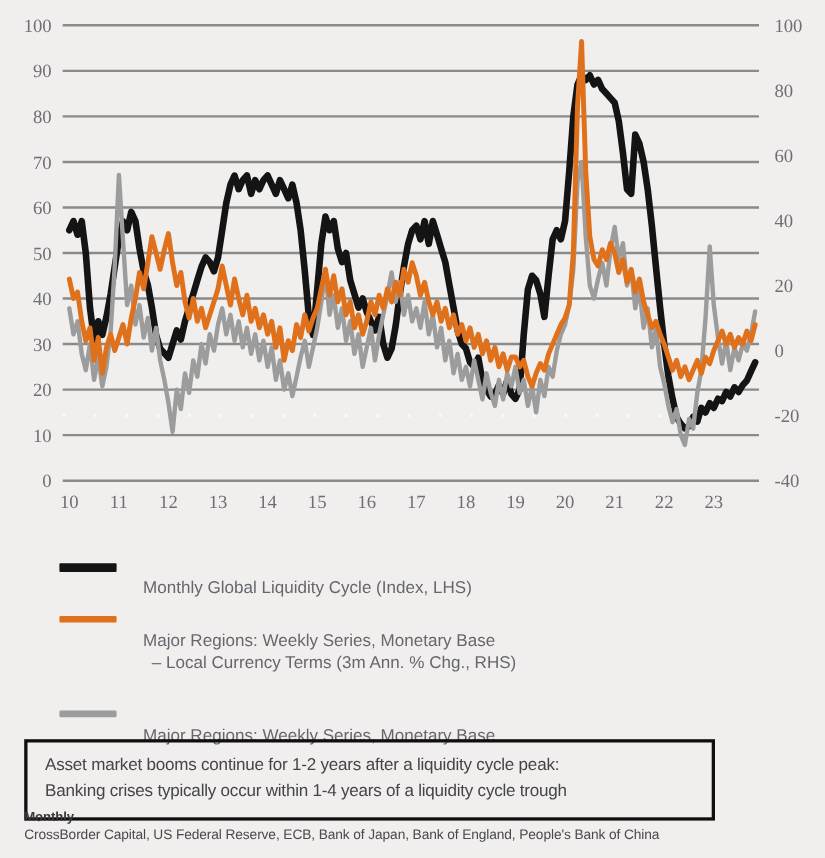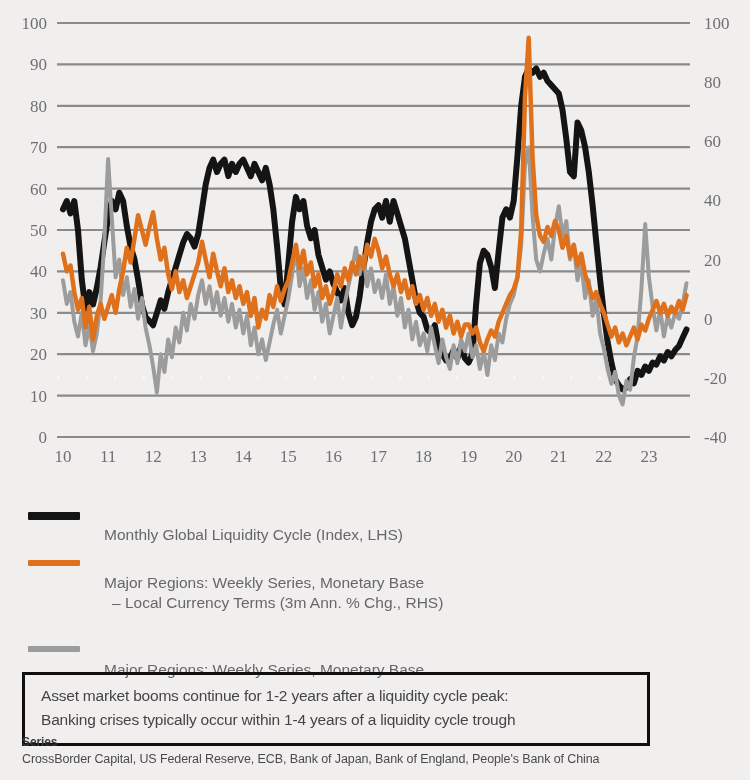--- a/index.html
+++ b/index.html
@@ -6,21 +6,21 @@
   body{
     width:750px;height:780px;
     background:#f0efed;
     font-family:"Liberation Sans", sans-serif;
     position:relative;
     overflow:hidden;
   }
   #chart-wrap{position:absolute;left:0;top:0;width:683px;height:480px;}
   svg text{font-family:"Liberation Serif", serif;}
   .legend{
-    position:absolute;left:24px;top:506px;width:640px;
+    position:absolute;left:50px;top:506px;width:640px;
     color:#67666d;font-size:15.5px;line-height:1.25;
   }
   .legend-row{display:flex;align-items:flex-start;margin-bottom:9px;}
   .swatch{flex:0 0 52px;height:7px;margin:6px 24px 0 4px;border-radius:1px;}
   .swatch.s1{height:8px;}
   .swatch.s2,.swatch.s3{height:6px;}
   .legend-text{white-space:pre-line;}
   .legend-line2{display:block;padding-left:8px;}
   .annotation-box{
     position:absolute;left:22px;top:672px;width:590px;
@@ -110,15 +110,15 @@
     </div>
   </div>
 </div>
 
 <div class="annotation-box">
   <div>Asset market booms continue for 1-2 years after a liquidity cycle peak:</div>
   <div>Banking crises typically occur within 1-4 years of a liquidity cycle trough</div>
 </div>
 
 <div class="source-block">
-  <p class="source-heading">Series</p>
+  <p class="source-heading">Monthly</p>
   <p class="source-text">CrossBorder Capital, US Federal Reserve, ECB, Bank of Japan, Bank of England, People's Bank of China</p>
 </div>
 
 </body></html>

